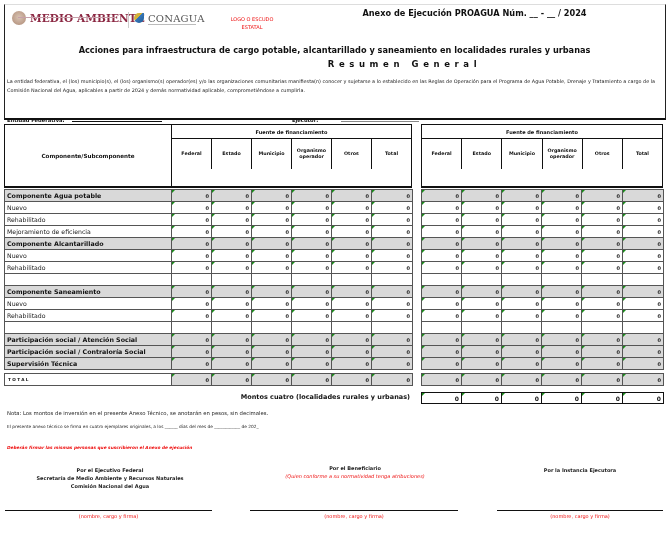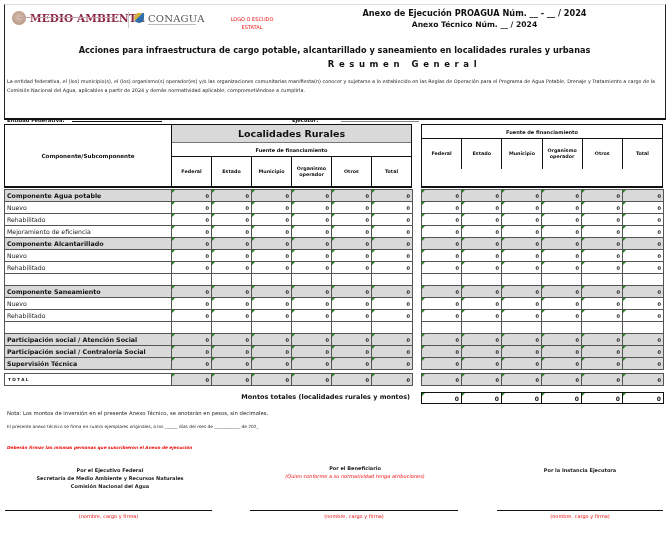--- a/index.html
+++ b/index.html
@@ -89,40 +89,38 @@
 <div class="abs divider-v"></div>
 <div class="abs logo-conagua">
   <span class="conagua-mark"></span>
   <span class="conagua-text">CONAGUA</span>
 </div>
 <div class="abs conagua-sub"></div>
 <div class="abs logo-estatal">LOGO O ESCUDO ESTATAL</div>
 
 <div class="abs title-block">
   <div class="t2">Anexo de Ejecución PROAGUA Núm. __ - __ / 2024</div>
-  <div class="t3">Anexo Técnico Núm. __ / 2024</div>
 </div>
 <div class="abs t4">Acciones para infraestructura de cargo potable, alcantarillado y saneamiento en localidades rurales y urbanas</div>
 <div class="abs t5">Resumen General</div>
 
 <div class="abs intro">La entidad federativa, el (los) municipio(s), el (los) organismo(s) operador(es) y/o las organizaciones comunitarias manifiesta(n) conocer y sujetarse a lo establecido en las Reglas de Operación para el Programa de Agua Potable, Drenaje y Tratamiento a cargo de la Comisión Nacional del Agua, aplicables a partir de 2024 y demás normatividad aplicable, comprometiéndose a cumplirla.</div>
 
 <div class="abs" style="left:7px; top:107px;">
   <span class="field-label">Entidad Federativa:</span>
   <span class="field-line" style="width:90px; margin-left:2px;"></span>
 </div>
 <div class="abs" style="left:292px; top:107px;">
   <span class="field-label">Ejecutor:</span>
   <span class="field-line" style="width:78px; margin-left:18px; border-bottom-color:#888;"></span>
 </div>
 
 <div class="abs hdr-left">Componente/Subcomponente</div>
 
 <div class="abs grp" style="left:171px; top:124px; width:241px; height:64px;">
-  <div class="grp-title">Localidades Rurales</div>
   <div class="grp-fuente">Fuente de financiamiento</div>
   <div class="grp-cols">
     <div class="grp-col">Federal</div>
     <div class="grp-col">Estado</div>
     <div class="grp-col">Municipio</div>
     <div class="grp-col">Organismo operador</div>
     <div class="grp-col">Otros</div>
     <div class="grp-col">Total</div>
   </div>
 </div>
@@ -457,21 +455,21 @@
     <td class="num">0</td>
     <td class="num">0</td>
     <td class="num">0</td>
     <td class="num">0</td>
     <td class="num">0</td>
     <td class="num">0</td>
   </tr>
 </tbody>
   </table>
 
-<div class="abs montos-label">Montos totales (localidades rurales y montos)</div>
+<div class="abs montos-label">Montos cuatro (localidades rurales y urbanas)</div>
 <table class="montos-table" style="left:421px; top:392px; width:242px;">
   <colgroup>
       <col style="width:40px">
       <col style="width:40px">
       <col style="width:40px">
       <col style="width:40px">
       <col style="width:41px">
       <col style="width:41px">
     </colgroup>
   <tbody>

